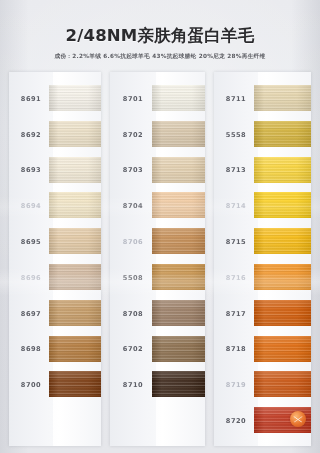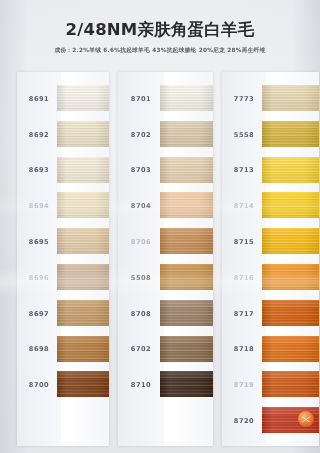--- a/index.html
+++ b/index.html
@@ -36,21 +36,21 @@
   
   .header {
     position: absolute;
     top: 0; left: 0; right: 0;
     height: 72px;
     text-align: center;
     z-index: 4;
   }
   .title {
     margin: 0;
-    padding-top: 19px;
+    padding-top: 25px;
     font-family: "DejaVu Sans", "Liberation Sans", sans-serif;
     font-size: 16.5px;
     font-weight: 700;
     letter-spacing: 0.2px;
     color: #2b2b2e;
     white-space: nowrap;
     text-shadow: 0 0.5px 0 rgba(255,255,255,0.6);
   }
   .subtitle {
     margin: 0;
@@ -61,21 +61,21 @@
     letter-spacing: 0.25px;
     color: #5b5c62;
     white-space: nowrap;
     transform: scale(1.02);
   }
 
   
   .cards {
     position: absolute;
     top: 72px;
-    left: 8px;
+    left: 0;
     width: 252px;
     height: 381px;
     z-index: 2;
   }
 
   .card {
     position: absolute;
     top: 0;
     height: 374px;
     background: linear-gradient(90deg,#f2f3f6 0%, #fbfbfd 22%, #ffffff 55%, #f4f5f8 100%);
@@ -365,21 +365,21 @@
               <div class="threads"></div>
               <div class="shade"></div>
             </div>
           </div>
         </div>
     </div>
     <div class="card c3">
       <div class="gutter"></div>
       <div class="rows">
           <div class="row">
-            <div class="code">7773</div>
+            <div class="code">8711</div>
             <div class="swatch">
               <div class="fill" style="background: rgb(230, 214, 174);"></div>
               <div class="threads"></div>
               <div class="shade"></div>
             </div>
           </div>
           <div class="row">
             <div class="code">5558</div>
             <div class="swatch">
               <div class="fill" style="background: rgb(212, 179, 60);"></div>

